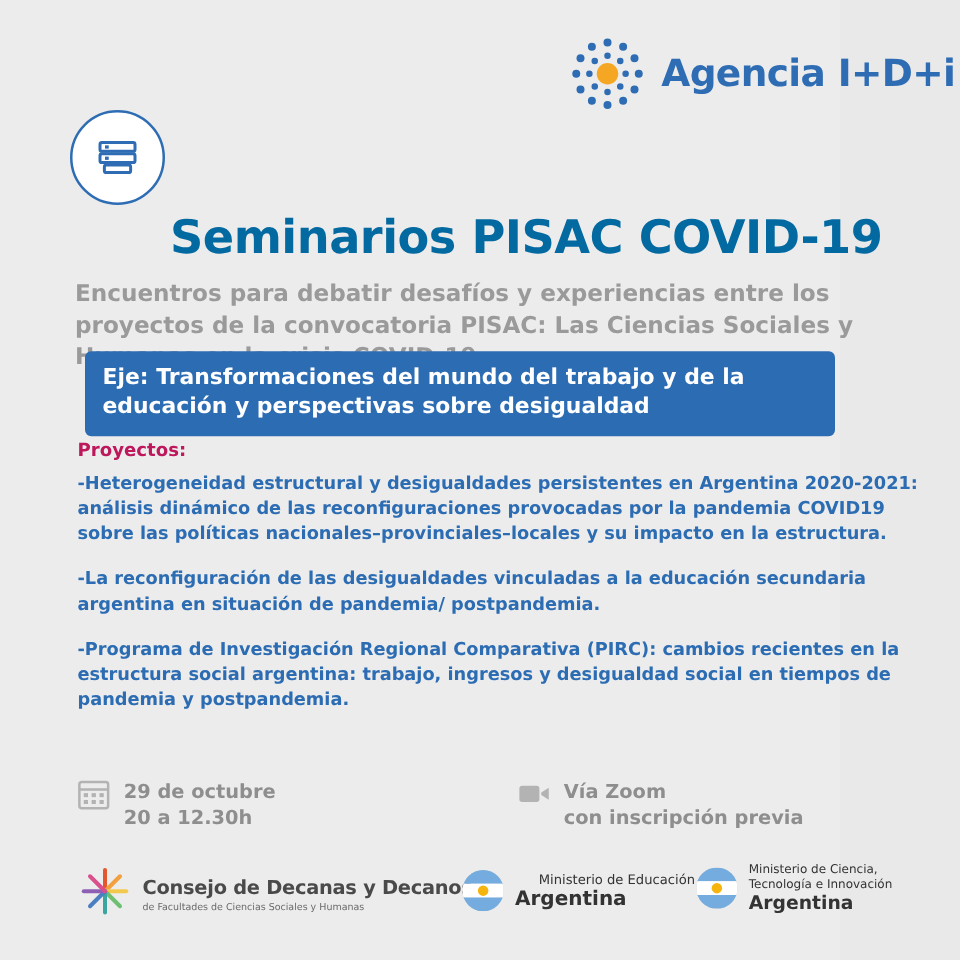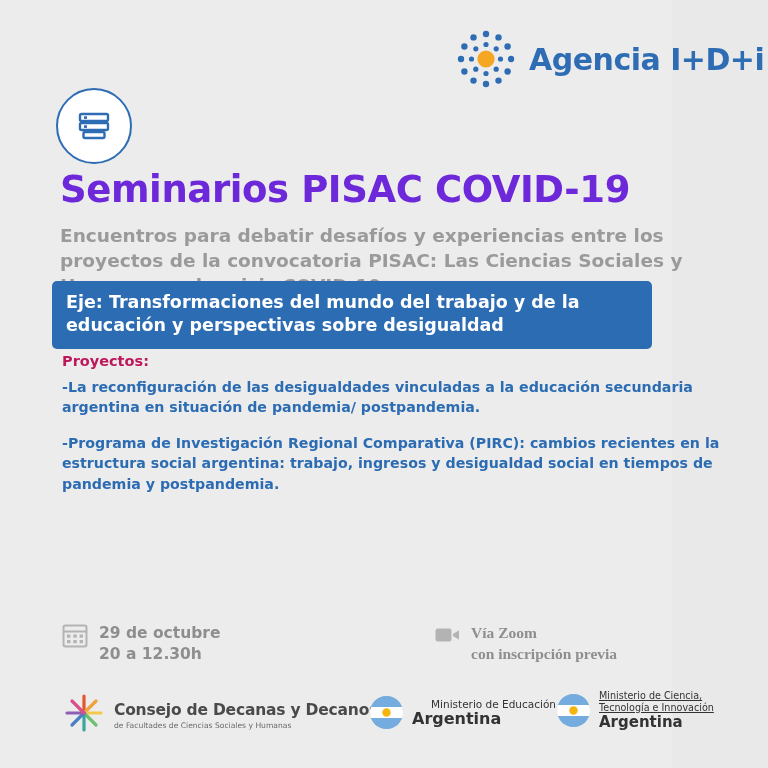--- a/index.html
+++ b/index.html
@@ -27,30 +27,30 @@
 
   .book-badge{
     position:absolute;top:88px;left:56px;
     width:72px;height:72px;border-radius:50%;
     background:#ffffff;border:2px solid #2e6db4;
     display:flex;align-items:center;justify-content:center;
   }
 
   
   .title{
-    position:absolute;top:168px;left:60px;width:660px;
-    font-size:37px;font-weight:700;color:#6d28d9;letter-spacing:-0.4px;
+    position:absolute;top:168px;left:46px;width:660px;
+    font-size:37px;font-weight:700;color:#0369a1;letter-spacing:-0.4px;text-align:right;
   }
   .subtitle{
     position:absolute;top:224px;left:60px;width:690px;
     font-size:18.5px;font-weight:700;color:#9a9a9a;line-height:1.35;
   }
 
   .eje-band{
-    position:absolute;top:281px;left:52px;width:600px;
+    position:absolute;top:281px;left:68px;width:600px;
     background:#2c6cb3;border-radius:5px;
     padding:10px 14px 11px 14px;
     box-sizing:border-box;
   }
   .eje-band .eje-text{
     color:#ffffff;font-size:17.5px;font-weight:700;line-height:1.33;
   }
 
   
   .proyectos-label{
@@ -63,21 +63,21 @@
   .item{
     color:#2c6cb3;font-size:14.2px;font-weight:700;line-height:1.42;
     margin-bottom:16px;
   }
 
   
   .detail{
     position:absolute;display:flex;align-items:flex-start;gap:11px;
   }
   .detail-date{top:622px;left:62px;}
-  .detail-zoom{top:622px;left:434px;font-family:Liberation Serif, serif;}
+  .detail-zoom{top:622px;left:414px;}
   .detail .d-icon{flex:0 0 auto;width:26px;height:26px;color:#b3b3b3;}
   .detail .d-lines{
     color:#8e8e8e;font-size:15.5px;font-weight:700;line-height:1.33;
     padding-top:1px;
   }
 
   
   .footer{
     position:absolute;left:0;top:686px;width:768px;height:82px;
     display:flex;align-items:flex-start;
@@ -85,21 +85,21 @@
   .f-logo{position:absolute;display:flex;align-items:center;gap:9px;}
   .cddd{left:63px;top:6px;}
   .cddd .txt1{font-size:15.5px;font-weight:700;color:#4a4a4a;letter-spacing:-0.2px;}
   .cddd .txt2{font-size:7.6px;color:#6a6a6a;margin-top:2px;}
 
   .min-edu{left:370px;top:10px;}
   .min-edu .l1{font-size:10.5px;color:#333;line-height:1.15;margin-left:19px;}
   .min-edu .l2{font-size:16px;font-weight:700;color:#333;line-height:1.1;}
 
   .min-cyt{left:557px;top:4px;}
-  .min-cyt .l1{font-size:9.6px;color:#333;line-height:1.2;text-decoration:underline;}
+  .min-cyt .l1{font-size:9.6px;color:#333;line-height:1.2;}
   .min-cyt .l2{font-size:15px;font-weight:700;color:#333;line-height:1.1;margin-top:1px;}
 
   .flag{width:33px;height:33px;border-radius:50%;overflow:hidden;flex:0 0 auto;
         box-shadow:0 0 0 1px #cfcfcf inset;}
 </style>
 </head>
 <body>
 
 <div class="page">
 
@@ -154,20 +154,21 @@
 
   <div class="eje-band">
     <div class="eje-text">
       <span>Eje:</span>
       <span>Transformaciones del mundo del trabajo y de la educación y perspectivas sobre desigualdad</span>
     </div>
   </div>
 
   <div class="proyectos-label">Proyectos:</div>
   <div class="items">
+    <div class="item">-Heterogeneidad estructural y desigualdades persistentes en Argentina 2020-2021: análisis dinámico de las reconfiguraciones provocadas por la pandemia COVID19 sobre las políticas nacionales–provinciales–locales y su impacto en la estructura.</div>
     <div class="item">-La reconfiguración de las desigualdades vinculadas a la educación secundaria argentina en situación de pandemia/ postpandemia.</div>
     <div class="item">-Programa de Investigación Regional Comparativa (PIRC): cambios recientes en la estructura social argentina: trabajo, ingresos y desigualdad social en tiempos de pandemia y postpandemia.</div>
   </div>
 
   <div class="detail detail-date">
     <span class="d-icon">
       <svg width="26" height="26" viewBox="0 0 26 26" xmlns="http://www.w3.org/2000/svg">
         <rect x="1.5" y="3.5" width="23" height="21" rx="2" fill="none" stroke="#b3b3b3" stroke-width="2"></rect>
         <line x1="1.5" y1="9.5" x2="24.5" y2="9.5" stroke="#b3b3b3" stroke-width="2"></line>
         <g fill="#b3b3b3">

